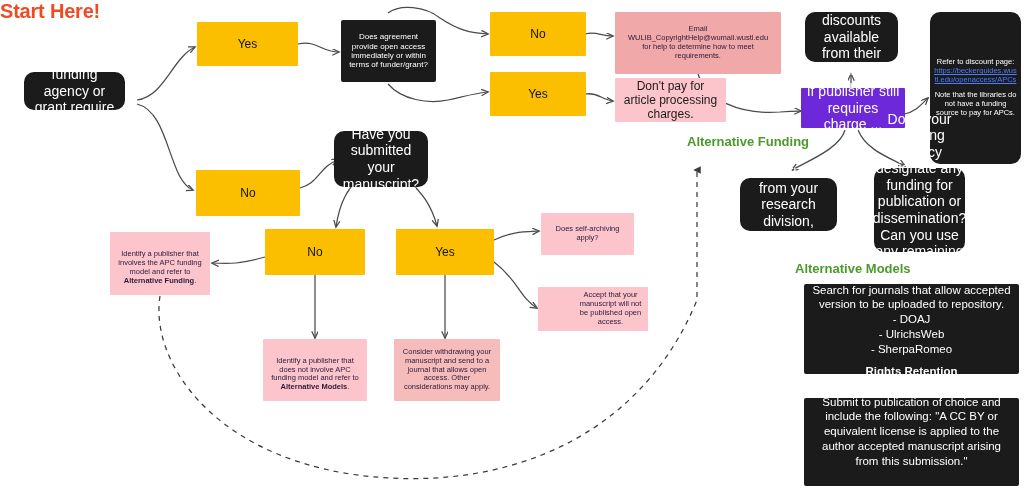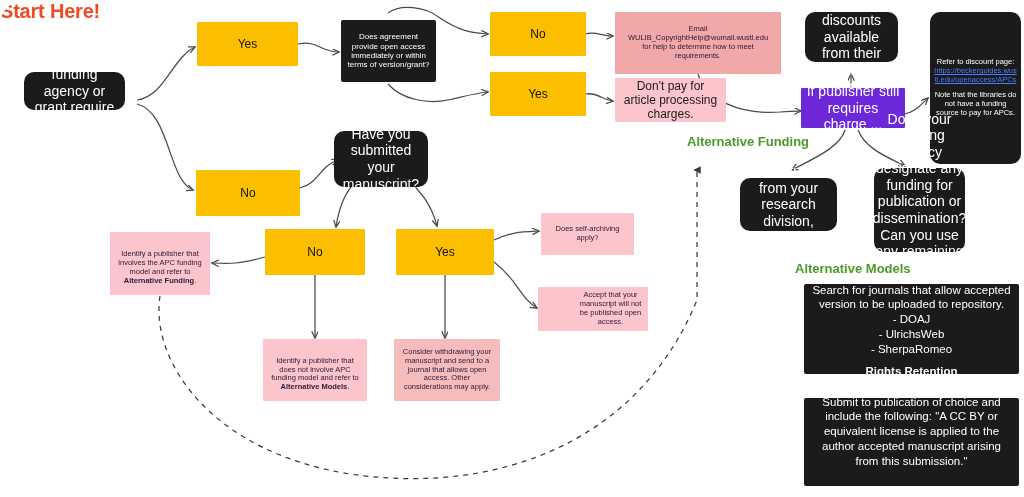--- a/index.html
+++ b/index.html
@@ -10,21 +10,20 @@
   }
   body {
     font-family: "Liberation Sans", sans-serif;
   }
   #canvas {
     position: relative;
     width: 1024px;
     height: 497px;
     background: #ffffff;
     overflow: hidden;
-    border-radius: 25px;
   }
   #edges {
     position: absolute;
     left: 0;
     top: 0;
     width: 1024px;
     height: 497px;
     pointer-events: none;
   }
   .node {
@@ -179,21 +178,21 @@
   </svg>
 
   <div class="start-label">Start Here!</div>
 
   <div class="node node-dark" style="left:24px; top:72px; width:101px; height:38px;">Does your funding agency or grant require open access?</div>
 
   <div class="node node-yellow" style="left:197px; top:22px; width:101px; height:44px;">Yes</div>
 
   <div class="node node-yellow" style="left:196px; top:170px; width:104px; height:46px;">No</div>
 
-  <div class="node node-dark-sq" style="left:341px; top:20px; width:95px; height:62px;">Does agreement provide open access immediately or within terms of version/grant?</div>
+  <div class="node node-dark-sq" style="left:341px; top:20px; width:95px; height:62px;">Does agreement provide open access immediately or within terms of funder/grant?</div>
 
   <div class="node node-yellow" style="left:490px; top:12px; width:96px; height:44px;">No</div>
 
   <div class="node node-yellow" style="left:490px; top:72px; width:96px; height:44px;">Yes</div>
 
   <div class="node node-pink" style="left:615px; top:12px; width:166px; height:62px; background:#f0a8a8; flex-direction:column;">
     <span>Email</span>
     <span>WULIB_CopyrightHelp@wumail.wustl.edu</span>
     <span>for help to determine how to meet requirements.</span>
   </div>

